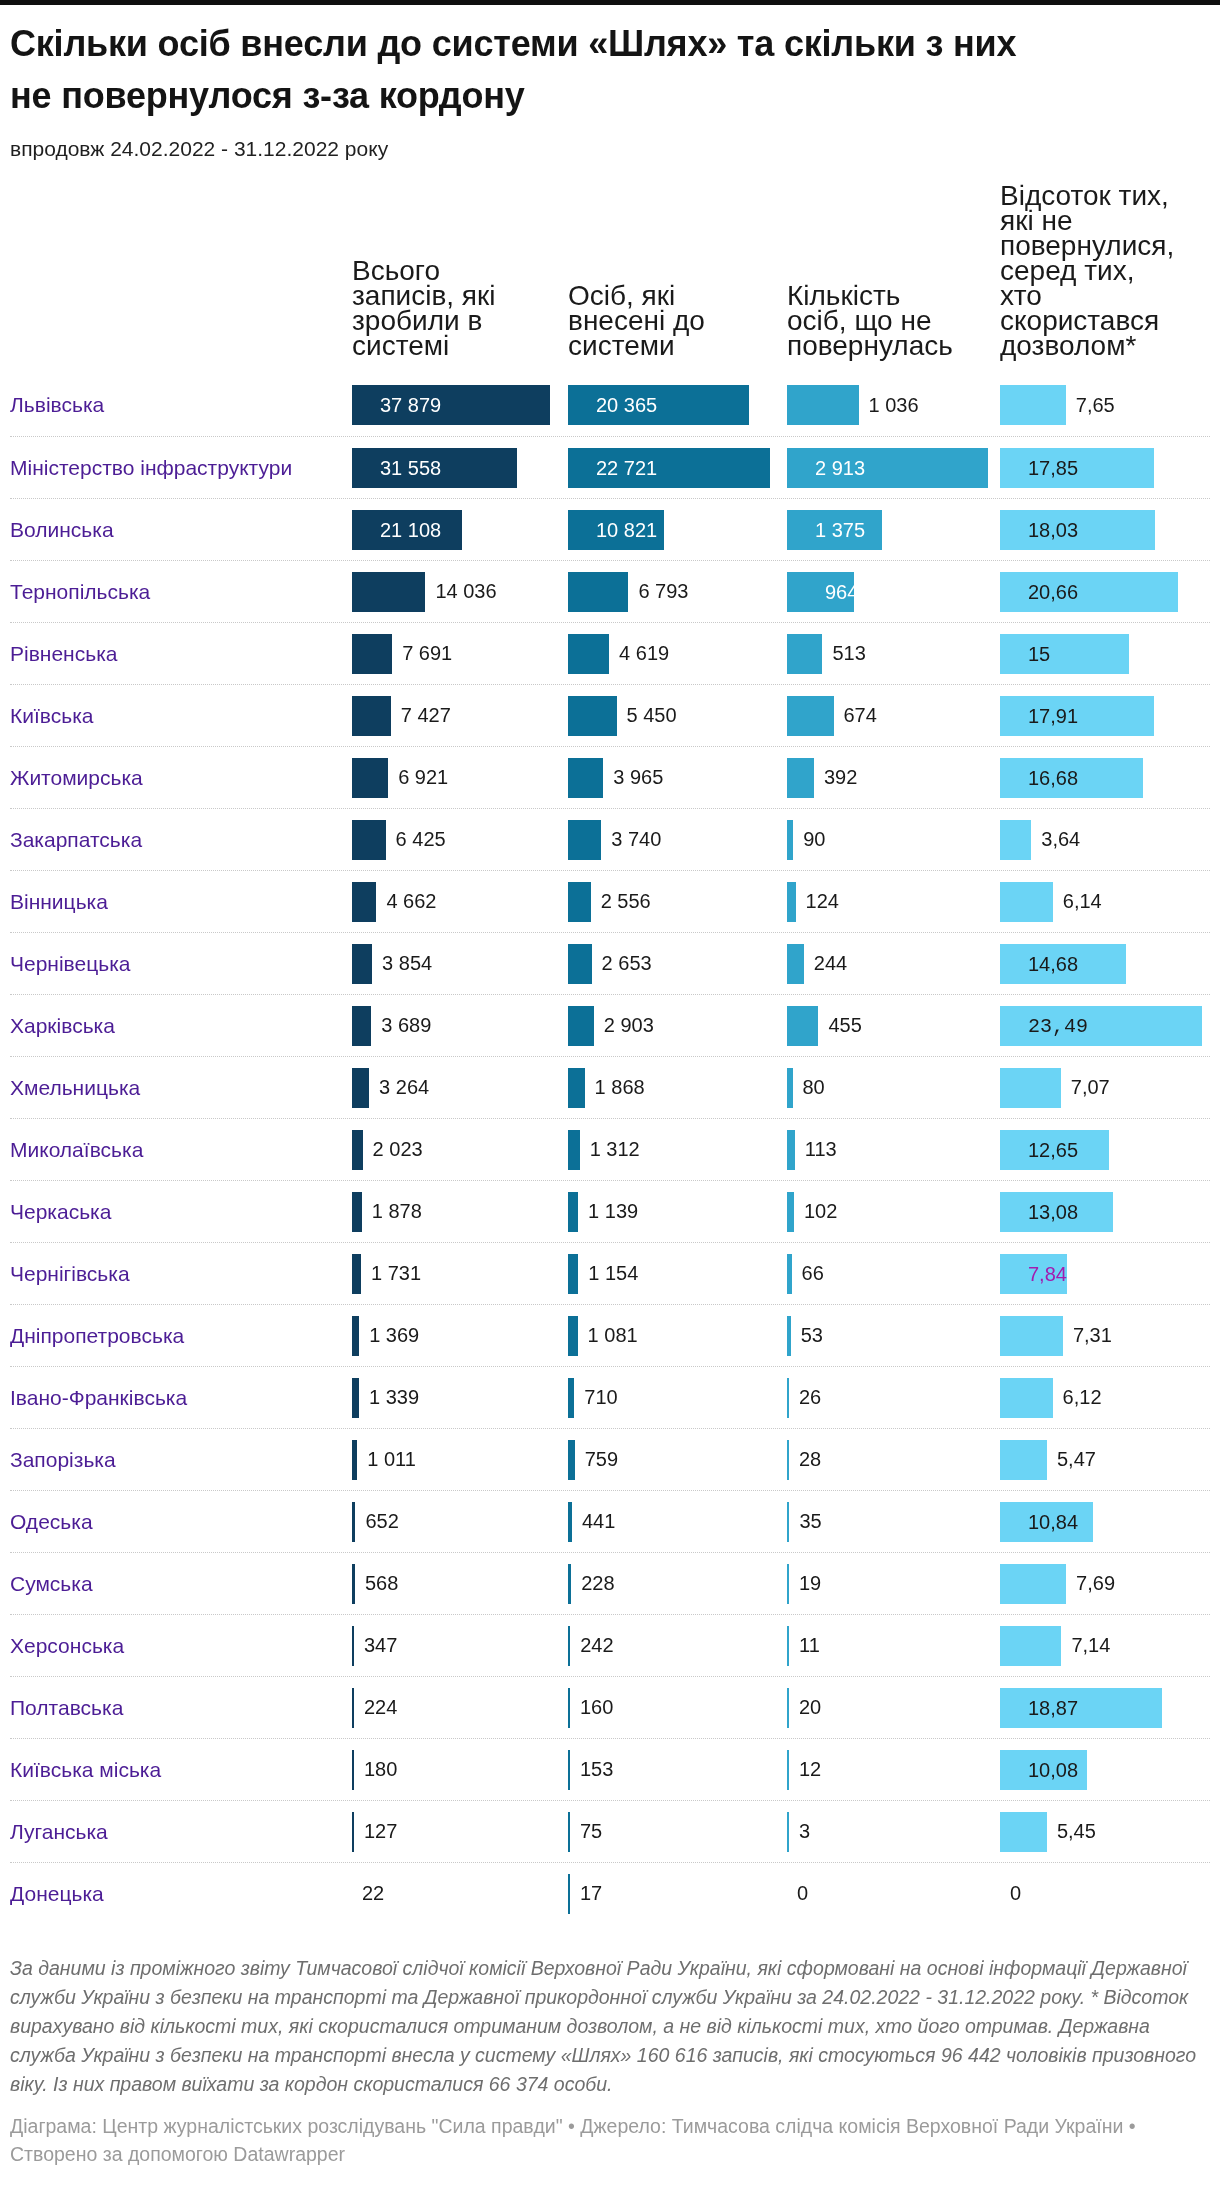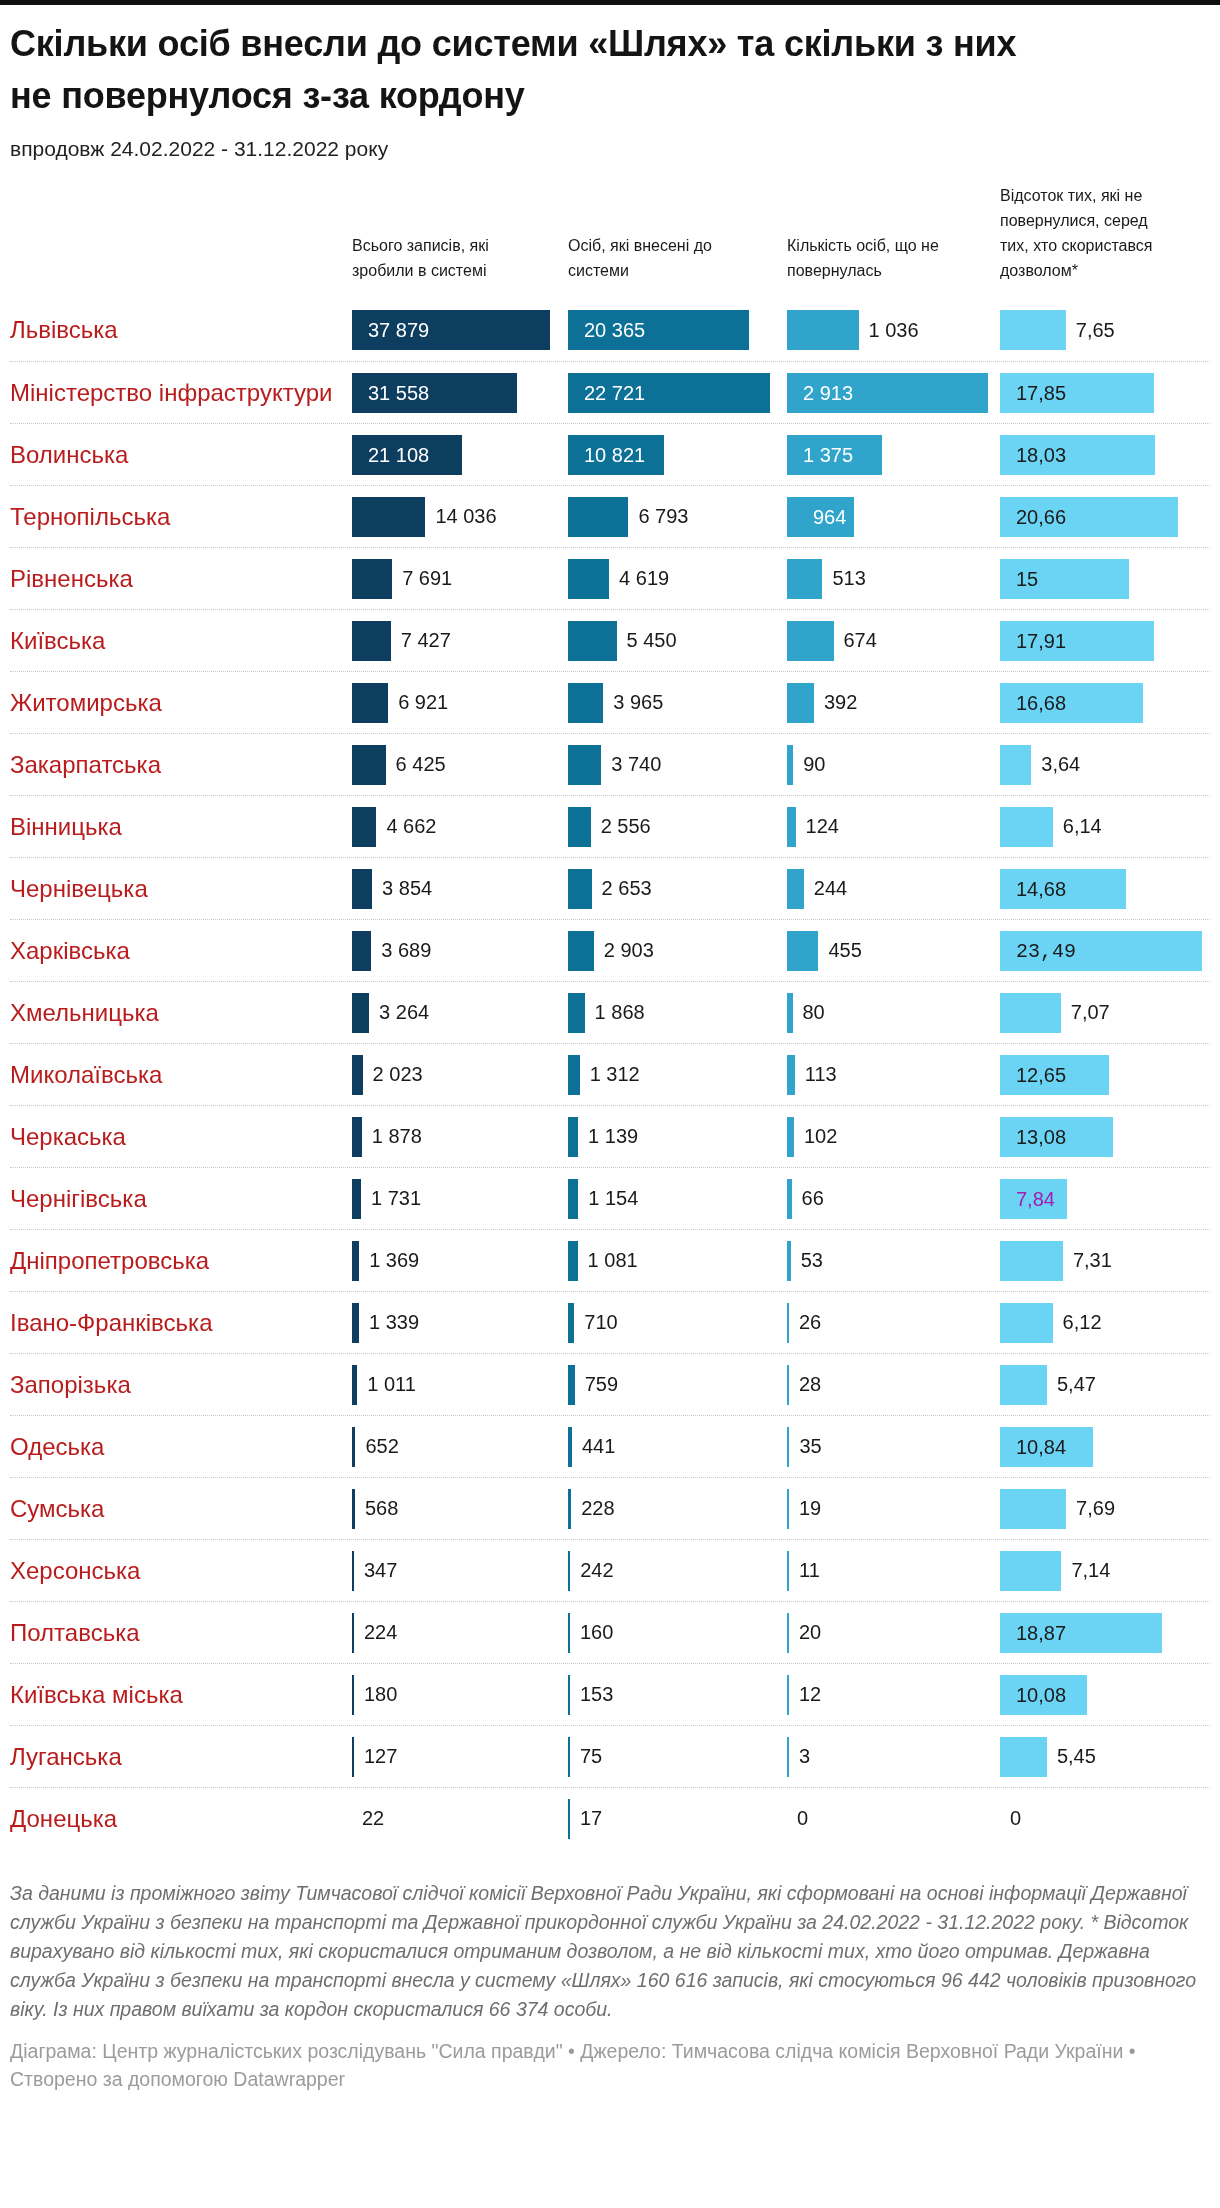--- a/index.html
+++ b/index.html
@@ -16,30 +16,30 @@
     font-size:36px; line-height:52px; font-weight:700; color:#141414;
     letter-spacing:-0.2px;
   }
   .subtitle { margin-top:15px; font-size:21px; color:#1f1f1f; }
   .grid {
     display:grid;
     grid-template-columns:342px 216px 219px 213px 1fr;
     align-items:center;
   }
   .hdr-row { margin-top:22px; align-items:end; padding-bottom:16px; }
-  .hcell { font-size:16px; line-height:25px; color:#1a1a1a; padding-right:45px; }
+  .hcell { font-size:28px; line-height:25px; color:#1a1a1a; padding-right:45px; }
   .rows  { }
   .row { height:62px; }
   .row + .row { border-top:1px dotted #c9c9c9; }
-  .rname { font-size:24px; color:#b91c1c; padding-right:6px; white-space:nowrap; overflow:hidden; }
+  .rname { font-size:21px; color:#4c1d95; padding-right:6px; white-space:nowrap; overflow:hidden; }
   .cell { position:relative; display:flex; align-items:center; height:40px; }
   .bar  { height:40px; flex:0 0 auto; }
   .val  { font-size:20px; white-space:nowrap; }
   .val.out { margin-left:10px; color:#1a1a1a; }
-  .val.in  { position:absolute; left:16px; top:50%; transform:translateY(-50%); }
+  .val.in  { position:absolute; left:28px; top:50%; transform:translateY(-50%); }
   .footnote {
     margin-top:30px; font-style:italic;
     font-size:19.5px; line-height:29px; color:#6e6e6e; max-width:1200px;
   }
   .credit {
     margin-top:13px; font-size:19.5px; line-height:28px; color:#9b9b9b; max-width:1200px;
   }
 </style>
 </head>
 <body>

